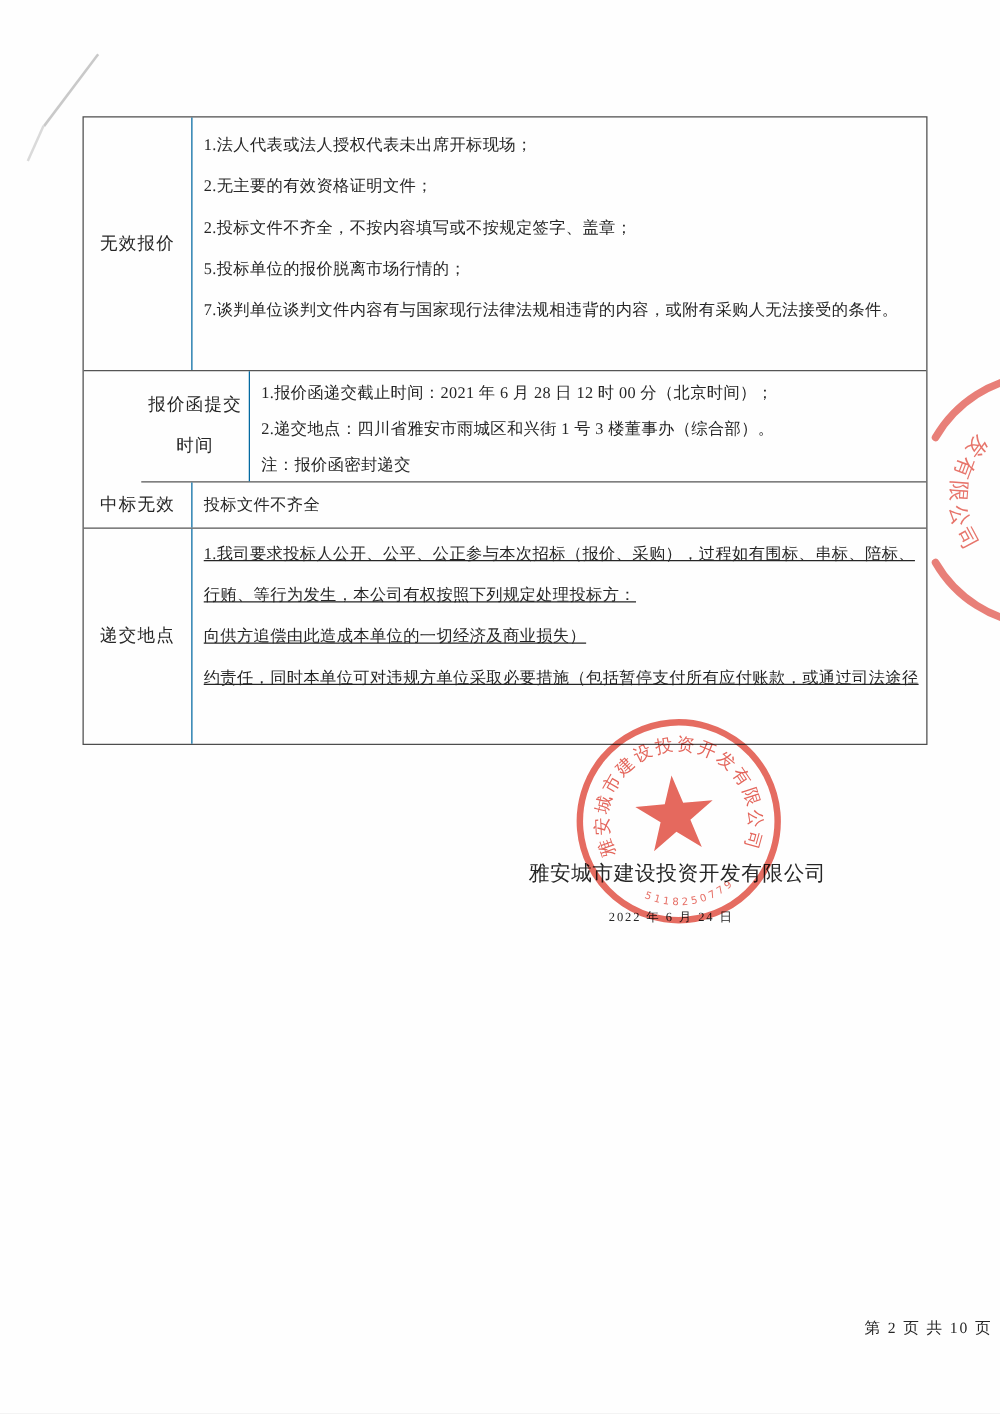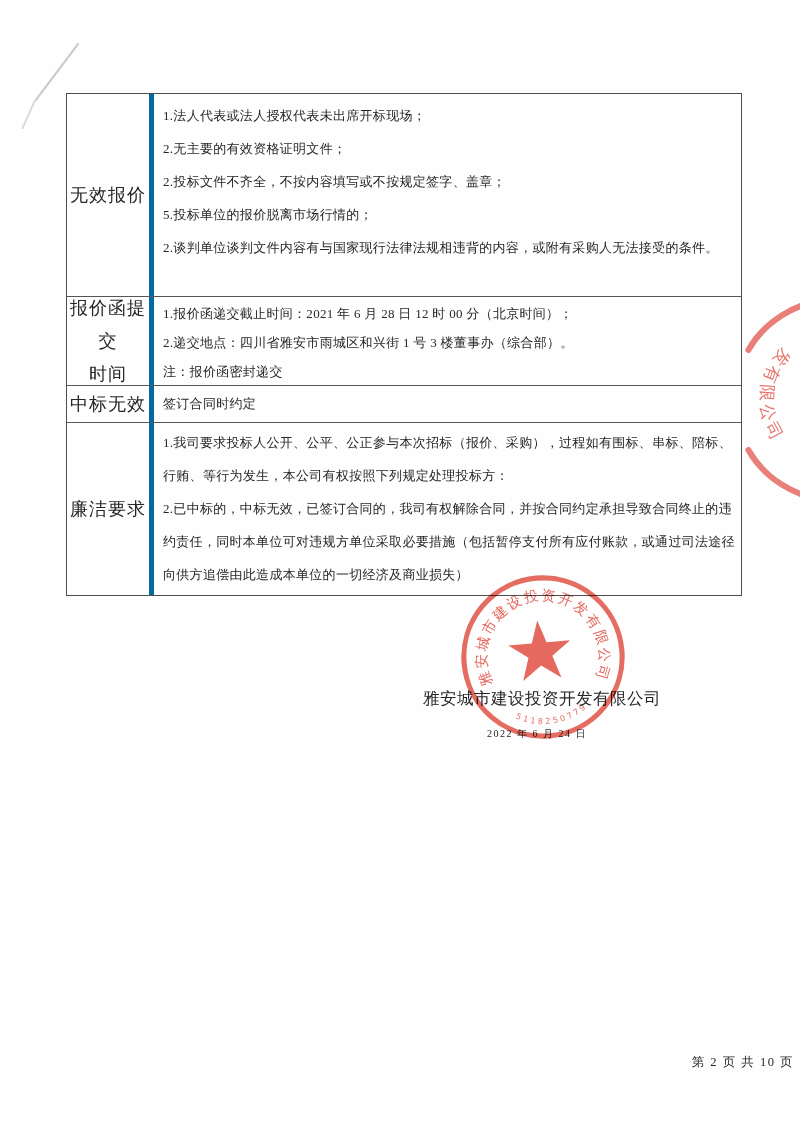--- a/index.html
+++ b/index.html
@@ -16,41 +16,41 @@
   .artifact.a2 { left:22px; top:128px; width:31px; transform:rotate(-66deg); background:#dadada; }
 
   
   .doc-table {
     position:absolute; left:66px; top:93px; width:676px;
     border:1px solid #4d4d4d; box-sizing:border-box; background:transparent;
   }
   .t-row { display:flex; border-bottom:1px solid #555; }
   .t-row:last-child { border-bottom:none; }
   .t-row.r1 { height:202px; }
-  .t-row.r2 { height:88px; }
+  .t-row.r2 { height:88px;margin-left:46px; }
   .t-row.r3 { height:36px; }
   .t-row.r4 { height:172px; }
 
   .t-label {
-    width:87px; flex:0 0 87px; border-right:5px solid #0369a1; box-sizing:border-box;
+    width:87px; flex:0 0 87px; border-right:1px solid #0369a1; box-sizing:border-box;
     display:flex; flex-direction:column; justify-content:center; align-items:center;
-    font-size:18px; letter-spacing:1px; line-height:33px; text-align:center;
+    font-size:14px; letter-spacing:1px; line-height:33px; text-align:center;
   }
   .t-content {
     flex:1; box-sizing:border-box; padding-left:9px; padding-right:4px;
     font-size:13px; letter-spacing:0.3px;
   }
   .r1 .t-content { padding-top:5px; }
   .r1 .line { height:33px; display:flex; align-items:center; }
   .r2 .t-content { padding-top:2px; }
   .r2 .line { height:29px; display:flex; align-items:center; }
   .r3 .t-content { display:flex; align-items:center; }
   .r3 .line { display:flex; align-items:center; }
   .r4 .t-content { padding-top:3px; }
-  .r4 .line { height:33px; display:flex; align-items:center; }
+  .r4 .line { height:33px; display:flex; align-items:center;text-decoration:underline; }
 
   
   .sig-company { position:absolute; left:423px; top:688px; font-size:16.5px; letter-spacing:0.5px; white-space:nowrap; }
   .sig-date    { position:absolute; left:487px; top:727px; font-size:10px;  letter-spacing:1.5px; white-space:nowrap; }
 
   
   .seal-main {
     position:absolute; left:457px; top:571px; width:172px; height:172px;
     mix-blend-mode:multiply; opacity:0.93; transform:rotate(-5deg);
     pointer-events:none;
@@ -79,55 +79,54 @@
 
     <div class="t-row r1">
       <div class="t-label">
         <span>无效报价</span>
       </div>
       <div class="t-content">
         <div class="line">1.法人代表或法人授权代表未出席开标现场；</div>
         <div class="line">2.无主要的有效资格证明文件；</div>
         <div class="line">2.投标文件不齐全，不按内容填写或不按规定签字、盖章；</div>
         <div class="line">5.投标单位的报价脱离市场行情的；</div>
-        <div class="line">2.谈判单位谈判文件内容有与国家现行法律法规相违背的内容，或附有采购人无法接受的条件。</div>
+        <div class="line">7.谈判单位谈判文件内容有与国家现行法律法规相违背的内容，或附有采购人无法接受的条件。</div>
       </div>
     </div>
 
     <div class="t-row r2">
       <div class="t-label">
         <span>报价函提交</span>
         <span>时间</span>
       </div>
       <div class="t-content">
         <div class="line">1.报价函递交截止时间：2021 年 6 月 28 日 12 时 00 分（北京时间）；</div>
         <div class="line">2.递交地点：四川省雅安市雨城区和兴街 1 号 3 楼董事办（综合部）。</div>
         <div class="line">注：报价函密封递交</div>
       </div>
     </div>
 
     <div class="t-row r3">
       <div class="t-label">
         <span>中标无效</span>
       </div>
       <div class="t-content">
-        <div class="line">签订合同时约定</div>
+        <div class="line">投标文件不齐全</div>
       </div>
     </div>
 
     <div class="t-row r4">
       <div class="t-label">
-        <span>廉洁要求</span>
+        <span>递交地点</span>
       </div>
       <div class="t-content">
         <div class="line">1.我司要求投标人公开、公平、公正参与本次招标（报价、采购），过程如有围标、串标、陪标、</div>
         <div class="line">行贿、等行为发生，本公司有权按照下列规定处理投标方：</div>
-        <div class="line">2.已中标的，中标无效，已签订合同的，我司有权解除合同，并按合同约定承担导致合同终止的违</div>
+        <div class="line">向供方追偿由此造成本单位的一切经济及商业损失）</div>
         <div class="line">约责任，同时本单位可对违规方单位采取必要措施（包括暂停支付所有应付账款，或通过司法途径</div>
-        <div class="line">向供方追偿由此造成本单位的一切经济及商业损失）</div>
       </div>
     </div>
 
   </div>
 
   <div class="sig-company">雅安城市建设投资开发有限公司</div>
   <div class="sig-date">2022 年 6 月 24 日</div>
 
   <div class="seal-main">
     <svg viewBox="0 0 200 200" xmlns="http://www.w3.org/2000/svg">

